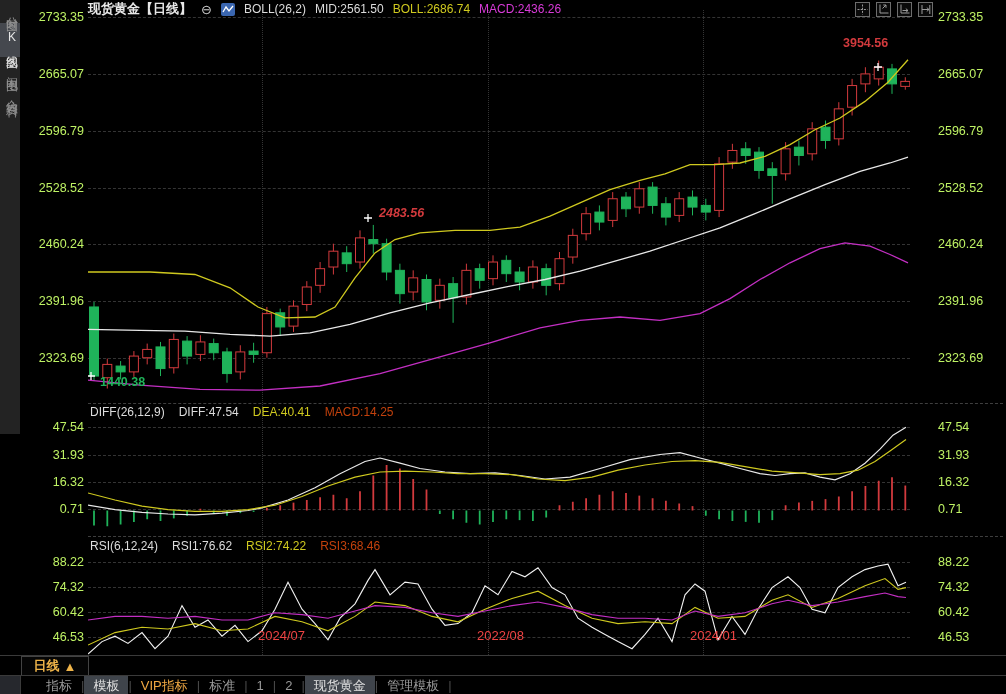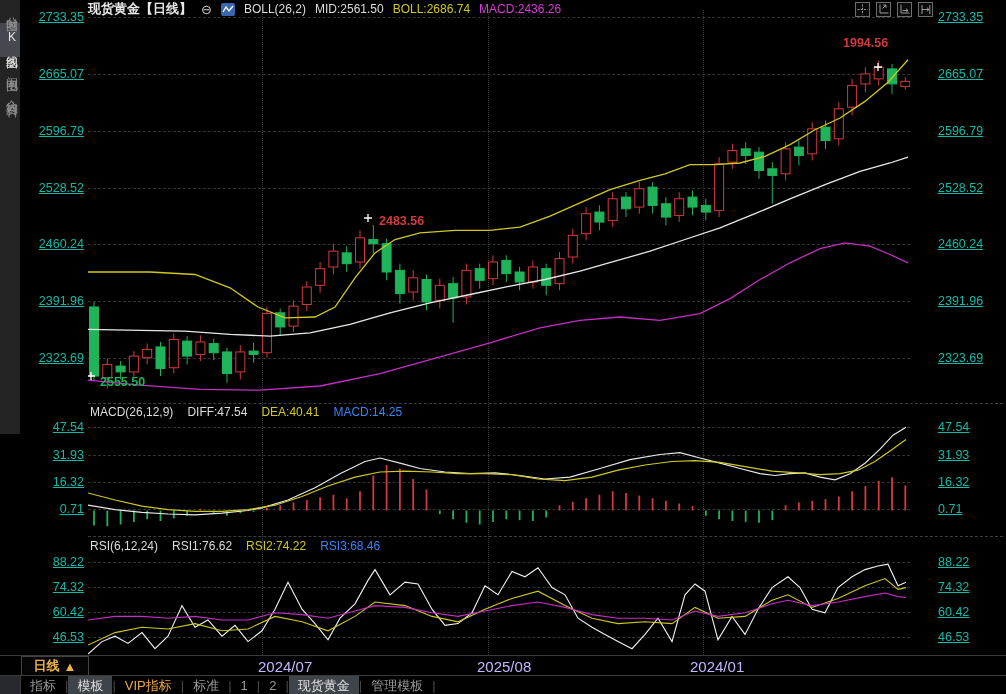--- a/index.html
+++ b/index.html
@@ -21,47 +21,47 @@
   .mini-chart{width:14px;height:13px;background:#3a66b0;border-radius:2px;display:inline-block;}
   .hdr-icons{position:absolute;left:855px;top:2px;display:flex;gap:6px;z-index:6;}
   .hbox{width:15px;height:15px;border:1px solid #6d6d6d;box-sizing:border-box;display:flex;align-items:center;justify-content:center;background:#0a0a0a;}
   
   #grid{position:absolute;left:0;top:0;z-index:0;}
   .hgrid{position:absolute;left:88px;width:822px;border-top:1px dashed #343434;}
   .vgrid{position:absolute;top:10px;height:645px;border-left:1px dotted #343434;}
   .sep-dash{position:absolute;left:88px;width:915px;border-top:1px dashed #3e3e3e;z-index:1;}
   svg.panel{position:absolute;left:88px;z-index:2;}
   
-  .tick{position:absolute;color:#14b8a6;font-size:12.5px;line-height:16px;height:16px;z-index:3;text-decoration:underline;}
+  .tick{position:absolute;color:#bef264;font-size:12.5px;line-height:16px;height:16px;z-index:3;}
   #axis-left .tick{left:18px;width:66px;text-align:right;}
   #axis-right .tick{left:938px;width:70px;text-align:left;}
   
   .indrow{position:absolute;left:90px;display:flex;gap:14px;z-index:4;white-space:nowrap;}
   .indrow .wht{color:#dcdcdc;}
   .indrow .yel{color:#cfc91f;}
-  .indrow .mag{color:#3b82f6;}
+  .indrow .mag{color:#c2410c;}
   
   .anno{position:absolute;font-size:12.5px;font-weight:bold;z-index:4;}
   .anno.red{color:#d23a3d;}
   .anno.grn{color:#1fb35a;}
   .anno-1{left:843px;top:36px;}
-  .anno-2{left:379px;top:214px;}
+  .anno-2{left:379px;top:206px;font-style:italic;}
   .anno-3{left:100px;top:375px;}
   
   .taxis-top{position:absolute;left:0;top:655px;width:1006px;border-top:1px solid #3a3a3a;z-index:4;}
   .period-cell{position:absolute;left:21px;top:656px;width:66px;height:18px;border:1px solid #434343;
                display:flex;align-items:center;justify-content:center;gap:4px;z-index:5;
                color:#f0b54a;font-weight:bold;font-size:13px;background:#050505;}
-  .date-lbl{position:absolute;top:658px;color:#c4b5fd;font-size:15px;z-index:4;}
+  .date-lbl{position:absolute;top:628px;color:#ef4444;font-size:13px;z-index:4;}
   .d1{left:258px;} .d2{left:477px;} .d3{left:690px;}
   
   .btoolbar{position:absolute;left:0;top:675px;width:1006px;height:19px;border-top:1px solid #3a3a3a;
             background:#000;z-index:6;display:flex;align-items:center;}
   .tb-stub{width:20px;height:100%;background:#26282d;border-right:1px solid #3a3a3a;}
-  .tb-items{display:flex;align-items:center;height:100%;padding-left:0;font-size:13px;}
+  .tb-items{display:flex;align-items:center;height:100%;padding-left:16px;font-size:13px;}
   .tb-item{color:#9a9a9a;padding:0 9px;height:100%;display:flex;align-items:center;cursor:default;}
   .tb-item.sel{background:#3f444b;color:#e0e0e0;}
   .tb-item.vip{color:#f0a843;}
   .tb-item:not(:first-child)::before{content:"";}
   .tb-sep{color:#4a4a4a;}
 </style>
 </head>
 <body>
 
 <div id="grid">
@@ -366,43 +366,43 @@
     <polyline points="0.0,101.2 27.0,105.6 54.0,108.3 80.0,110.0 107.0,110.9 134.0,109.1 160.0,106.5 174.0,103.9 200.0,96.0 227.0,83.7 252.0,69.7 277.0,57.5 292.0,54.0 312.0,59.2 332.0,64.5 357.0,68.0 382.0,69.7 407.0,68.9 432.0,71.5 457.0,75.0 482.0,73.2 512.0,64.5 542.0,55.7 572.0,50.5 592.0,48.7 612.0,54.0 632.0,59.2 652.0,64.5 672.0,69.7 687.0,71.5 702.0,69.7 717.0,68.9 732.0,73.2 747.0,75.9 762.0,69.7 777.0,59.2 792.0,45.2 805.0,31.2 818.0,23.3" fill="none" stroke="#e8e8e8" stroke-width="1.2"></polyline>
     <polyline points="0.0,89.0 27.0,96.0 54.0,102.1 80.0,105.6 107.0,107.4 134.0,107.4 160.0,105.6 187.0,101.2 214.0,92.5 240.0,82.0 267.0,73.2 292.0,68.0 317.0,67.1 344.0,68.0 370.0,69.7 397.0,69.7 424.0,70.6 450.0,75.0 477.0,76.7 504.0,73.2 530.0,66.2 557.0,61.0 584.0,57.5 607.0,56.6 632.0,58.3 657.0,62.7 684.0,67.1 710.0,68.9 732.0,70.6 752.0,69.7 770.0,66.2 787.0,57.5 802.0,47.0 818.0,35.6" fill="none" stroke="#cfc91f" stroke-width="1.2"></polyline>
   </svg>
 <svg id="rsi-svg" class="panel" style="top:537px" width="822" height="118" viewBox="0 0 822 118">
     <polyline points="0.0,117.1 14.0,104.6 27.0,99.2 40.0,106.4 54.0,95.6 67.0,111.7 80.0,99.2 94.0,68.6 107.0,90.2 120.0,83.0 134.0,99.2 147.0,88.4 160.0,104.6 174.0,93.8 187.0,72.2 200.0,45.2 214.0,72.2 227.0,86.6 240.0,102.8 252.0,81.2 267.0,66.8 280.0,43.4 287.0,32.6 302.0,57.8 317.0,45.2 330.0,47.0 344.0,72.2 357.0,88.4 370.0,86.6 384.0,75.8 397.0,48.8 410.0,57.8 424.0,34.4 437.0,39.8 450.0,30.8 464.0,50.6 477.0,57.8 490.0,81.2 504.0,90.2 517.0,97.4 530.0,104.6 544.0,111.7 557.0,97.4 570.0,81.2 584.0,104.6 597.0,57.8 607.0,47.0 617.0,54.2 630.0,102.8 644.0,79.4 657.0,97.4 670.0,72.2 684.0,50.6 700.0,39.8 712.0,50.6 724.0,72.2 737.0,75.8 750.0,50.6 764.0,39.8 777.0,32.6 790.0,29.0 800.0,27.2 810.0,48.8 818.0,45.2" fill="none" stroke="#f2f2f2" stroke-width="1.1"></polyline>
     <polyline points="0.0,108.1 27.0,95.6 54.0,90.2 80.0,92.0 107.0,86.6 134.0,93.8 160.0,92.0 187.0,79.4 214.0,84.8 240.0,93.8 267.0,79.4 287.0,65.0 317.0,68.6 344.0,79.4 370.0,84.8 397.0,72.2 424.0,61.4 450.0,54.2 477.0,68.6 504.0,81.2 530.0,86.6 557.0,84.8 584.0,86.6 607.0,70.4 630.0,81.2 657.0,79.4 684.0,63.2 700.0,57.8 724.0,70.4 750.0,61.4 777.0,48.8 797.0,41.6 810.0,52.4 818.0,50.6" fill="none" stroke="#cfc91f" stroke-width="1.1"></polyline>
     <polyline points="0.0,83.0 27.0,79.4 54.0,79.4 80.0,81.2 107.0,79.4 134.0,83.0 160.0,83.0 187.0,75.8 214.0,77.6 240.0,81.2 267.0,74.0 287.0,68.6 317.0,70.4 344.0,75.8 370.0,79.4 397.0,74.0 424.0,68.6 450.0,65.0 477.0,70.4 504.0,77.6 530.0,81.2 557.0,81.2 584.0,83.0 607.0,74.0 630.0,79.4 657.0,75.8 684.0,66.8 700.0,63.2 724.0,68.6 750.0,65.0 777.0,59.6 797.0,56.0 810.0,59.6 818.0,60.5" fill="none" stroke="#c32fc3" stroke-width="1.1"></polyline>
   </svg>
 
 <div class="indrow" style="top:405px">
-  <span class="wht">MACD(26,12,9)</span>
+  <span class="wht">DIFF(26,12,9)</span>
   <span class="wht">DIFF:47.54</span>
   <span class="yel">DEA:40.41</span>
   <span class="mag">MACD:14.25</span>
 </div>
 <div class="indrow" style="top:539px">
   <span class="wht">RSI(6,12,24)</span>
   <span class="wht">RSI1:76.62</span>
   <span class="yel">RSI2:74.22</span>
   <span class="mag">RSI3:68.46</span>
 </div>
 
-<div class="anno red anno-1">1994.56</div>
+<div class="anno red anno-1">3954.56</div>
 <div class="anno red anno-2">2483.56</div>
-<div class="anno grn anno-3">2555.50</div>
+<div class="anno grn anno-3">1440.38</div>
 
 <div class="taxis-top"></div>
 <div class="period-cell">
   <span>日线</span>
   <span>▲</span>
 </div>
 <span class="date-lbl d1">2024/07</span>
-<span class="date-lbl d2">2025/08</span>
+<span class="date-lbl d2">2022/08</span>
 <span class="date-lbl d3">2024/01</span>
 
 <div class="btoolbar">
   <div class="tb-stub"></div>
   <div class="tb-items">
     <span class="tb-item">指标</span>
       <span class="tb-sep">|</span>
     <span class="tb-item sel">模板</span>
       <span class="tb-sep">|</span>
     <span class="tb-item vip">VIP指标</span>

